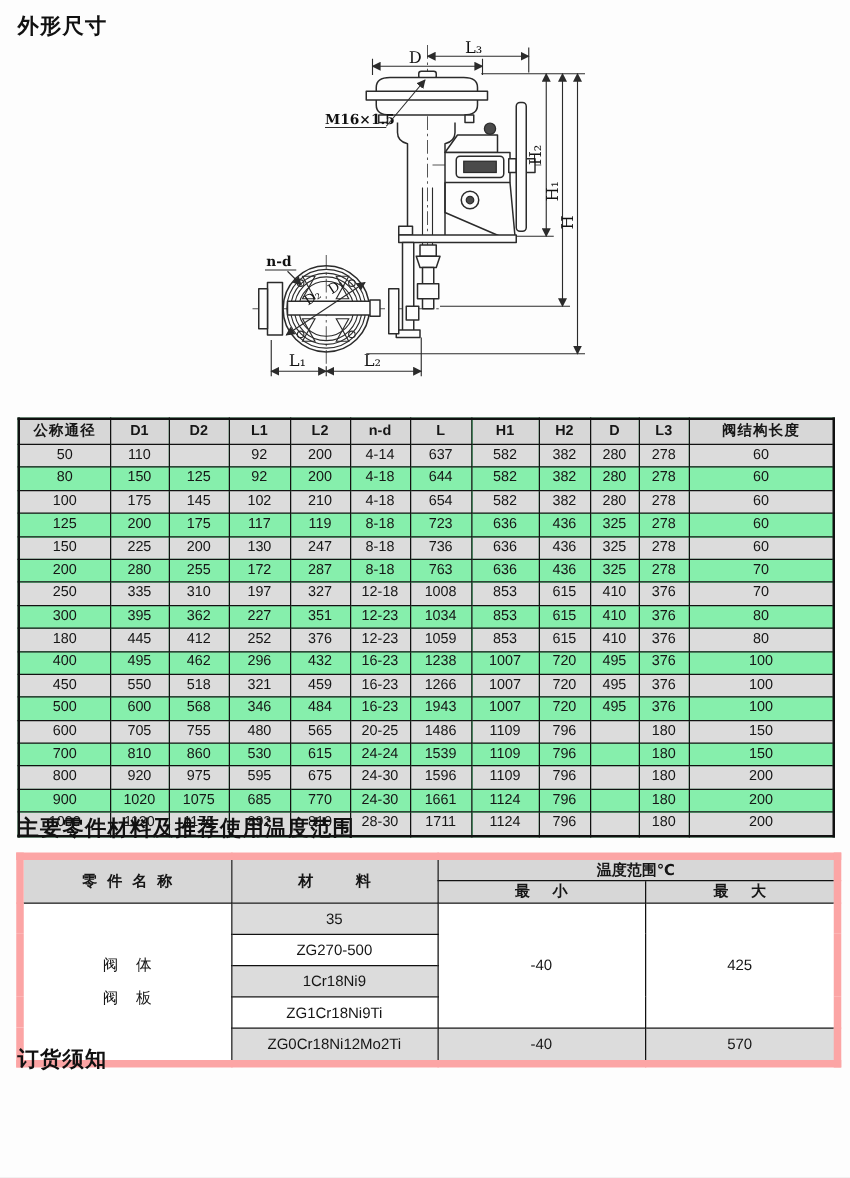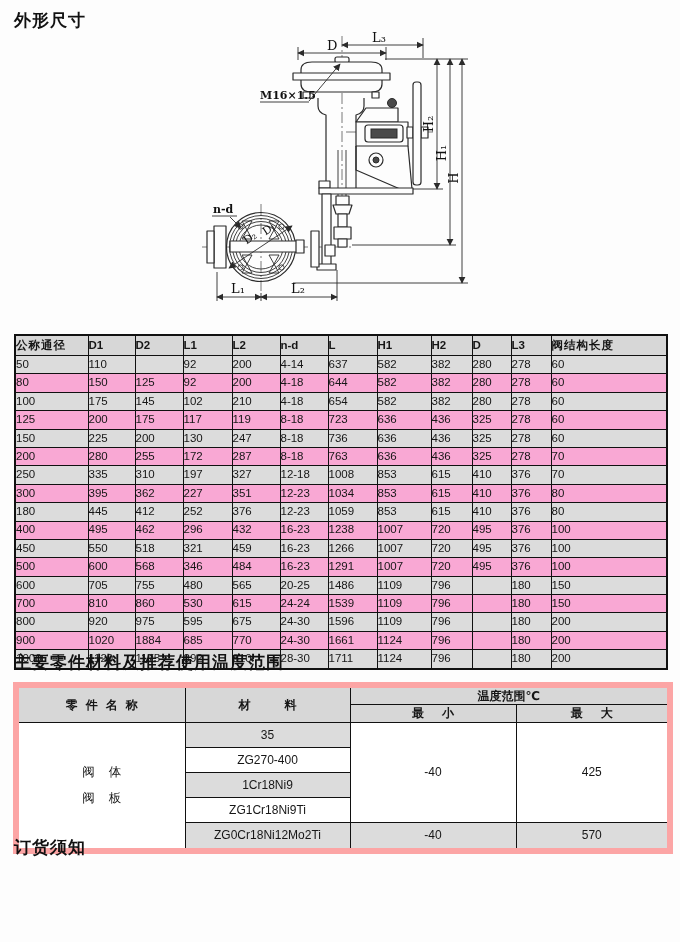--- a/index.html
+++ b/index.html
@@ -20,21 +20,21 @@
   .fillD{stroke:#2b2b2b;stroke-width:1;fill:#4a4a4a;}
   .thin{stroke:#2b2b2b;stroke-width:0.9;fill:none;}
   .cl{stroke:#555;stroke-width:0.8;fill:none;stroke-dasharray:11 3 2 3;}
   .dim{stroke:#2b2b2b;stroke-width:0.9;fill:none;}
   .dlbl{font-family:"DejaVu Serif","Liberation Serif",serif;font-size:13px;fill:#111;}
   .dlbl2{font-family:"DejaVu Serif","Liberation Serif",serif;font-size:11px;fill:#111;}
 
   
   #dim-table{
     position:absolute;left:14px;top:334px;width:652px;border-collapse:collapse;
-    table-layout:fixed;font-size:11.5px;text-align:left;background:#f9a8d4;
+    table-layout:fixed;font-size:11.5px;text-align:center;background:#86efac;
     border:2px solid #111;
   }
   #dim-table th,#dim-table td{border:1.5px solid #111;padding:0;height:17.4px;line-height:1;overflow:hidden;white-space:nowrap;}
   #dim-table thead th{height:19px;font-weight:bold;background:#d7d7d7;font-size:11.5px;}
   #dim-table tbody tr.g td{background:#dcdcdc;}
   #dim-table thead th.cn{letter-spacing:1px;}
 
   
   #mat-table{
     position:absolute;left:13px;top:682px;width:654px;border-collapse:collapse;
@@ -388,21 +388,21 @@
           <td>376</td>
           <td>100</td>
         </tr>
         <tr>
           <td>500</td>
           <td>600</td>
           <td>568</td>
           <td>346</td>
           <td>484</td>
           <td>16-23</td>
-          <td>1291</td>
+          <td>1943</td>
           <td>1007</td>
           <td>720</td>
           <td>495</td>
           <td>376</td>
           <td>100</td>
         </tr>
         <tr class="g">
           <td>600</td>
           <td>705</td>
           <td>755</td>
@@ -440,21 +440,21 @@
           <td>1596</td>
           <td>1109</td>
           <td>796</td>
           <td></td>
           <td>180</td>
           <td>200</td>
         </tr>
         <tr>
           <td>900</td>
           <td>1020</td>
-          <td>1884</td>
+          <td>1075</td>
           <td>685</td>
           <td>770</td>
           <td>24-30</td>
           <td>1661</td>
           <td>1124</td>
           <td>796</td>
           <td></td>
           <td>180</td>
           <td>200</td>
         </tr>
@@ -501,21 +501,21 @@
           <div class="part-cell">
             <span>阀体</span>
             <span>阀板</span>
           </div>
         </td>
         <td class="g">35</td>
         <td rowspan="4">-40</td>
         <td rowspan="4">425</td>
       </tr>
       <tr>
-        <td>ZG270-400</td>
+        <td>ZG270-500</td>
       </tr>
       <tr>
         <td class="g">1Cr18Ni9</td>
       </tr>
       <tr>
         <td>ZG1Cr18Ni9Ti</td>
       </tr>
       <tr>
         <td class="g">ZG0Cr18Ni12Mo2Ti</td>
         <td class="g">-40</td>

